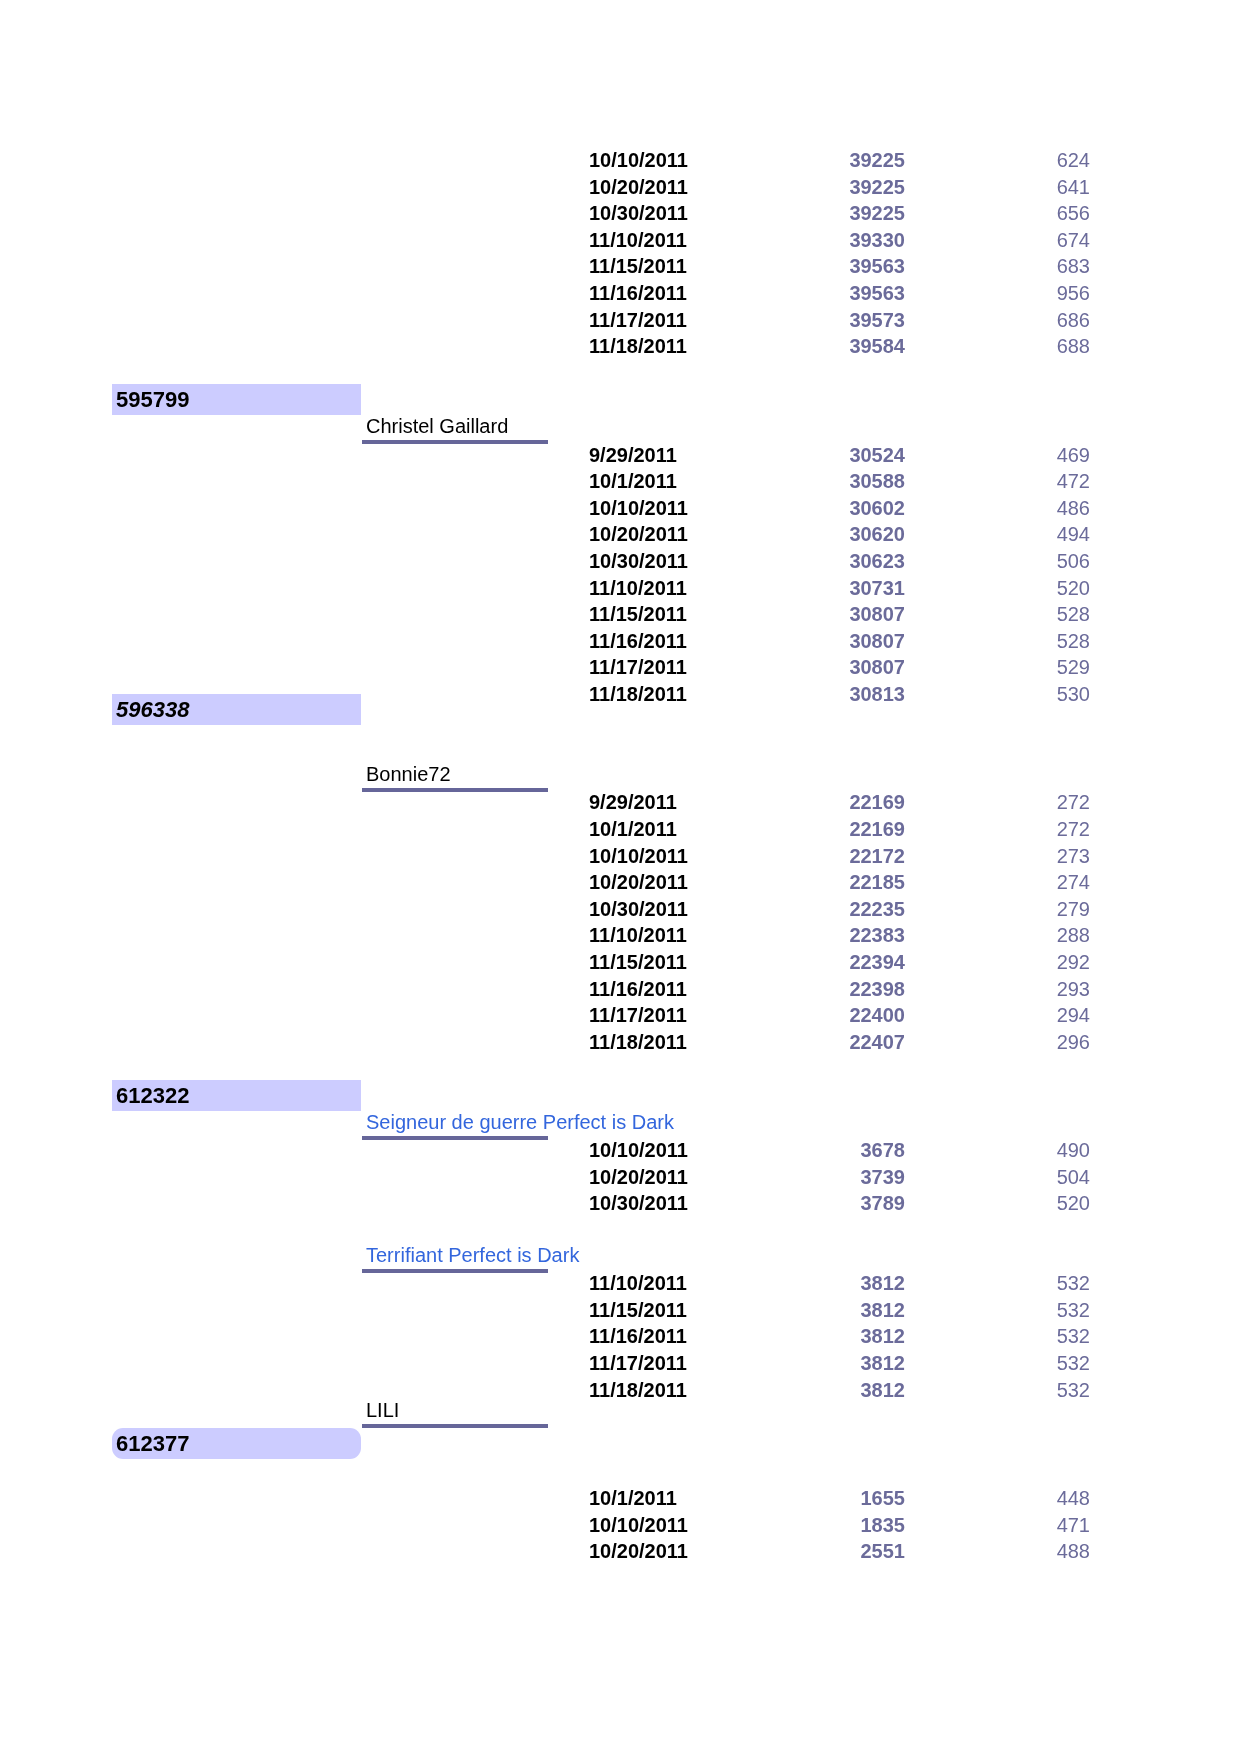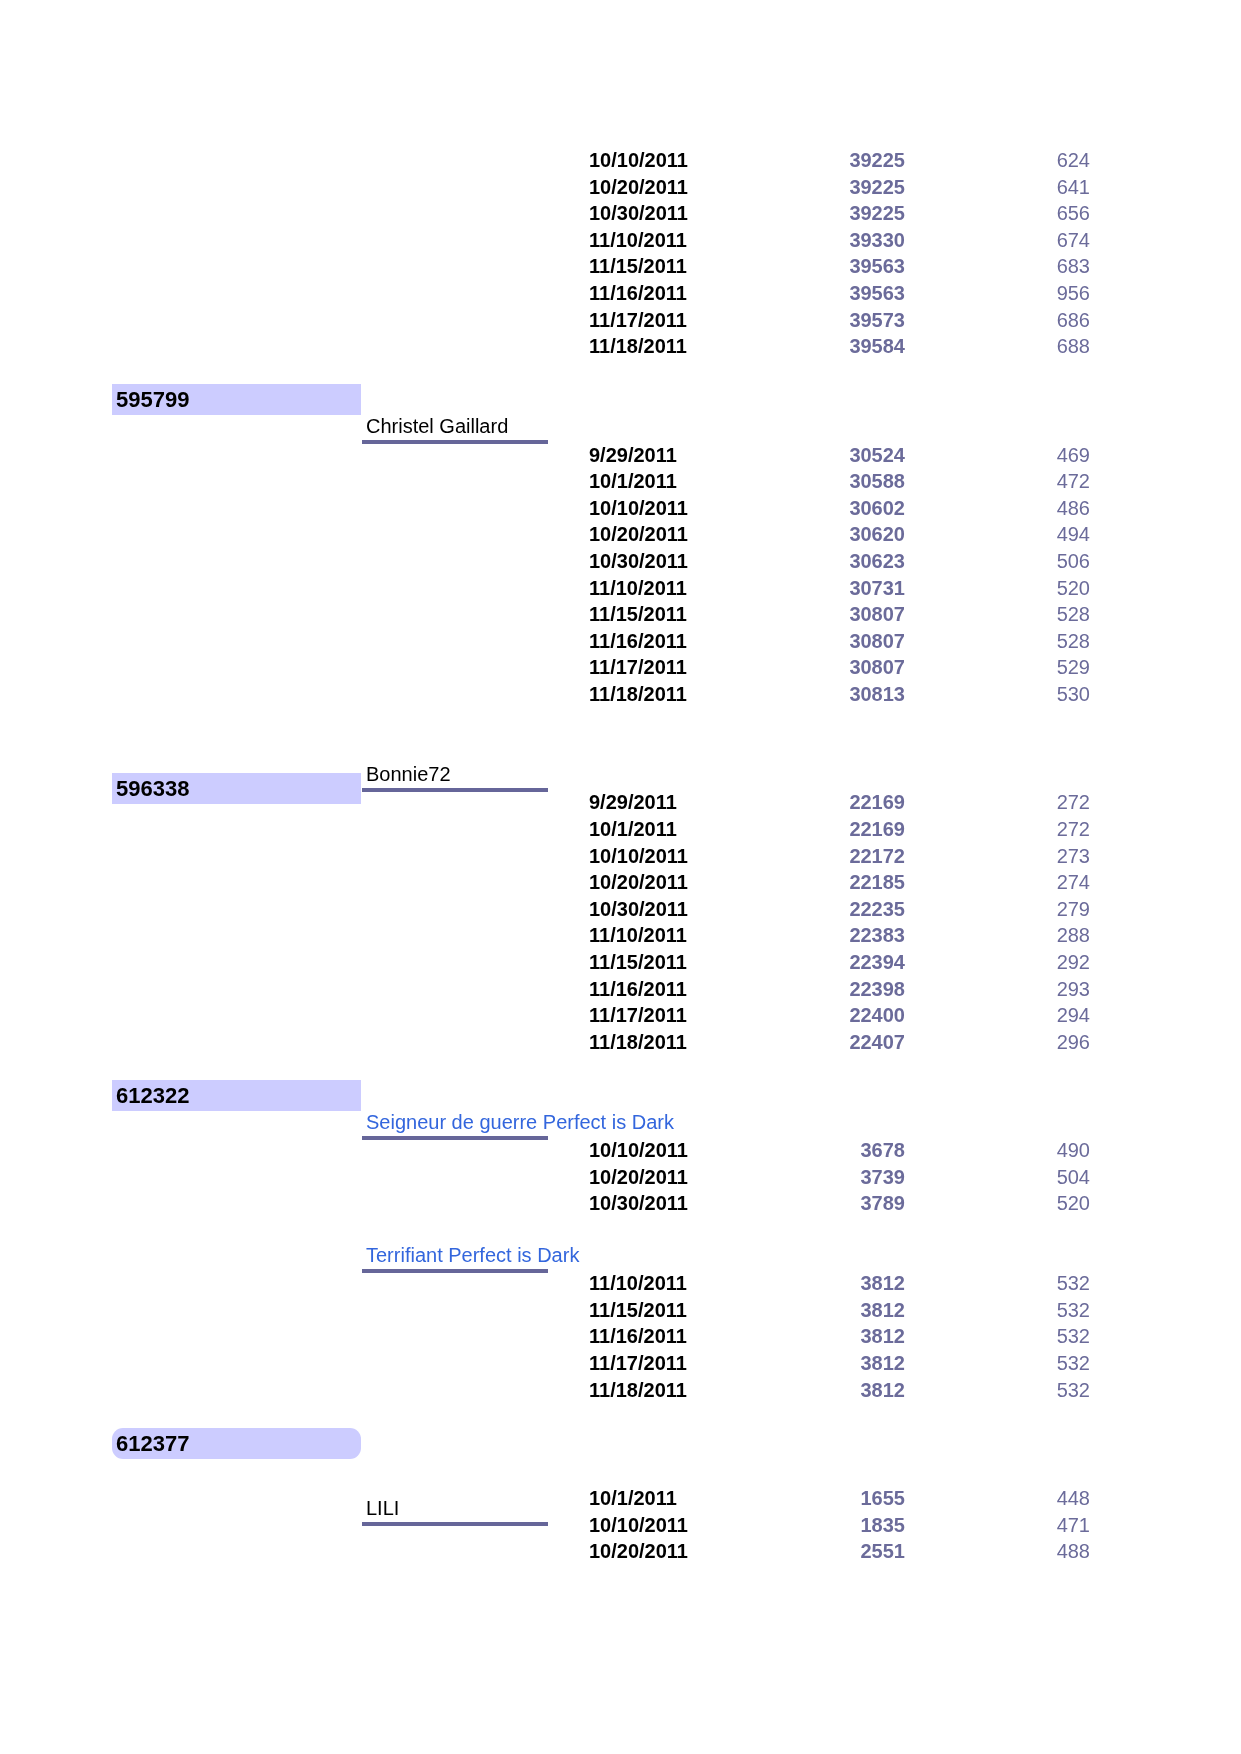--- a/index.html
+++ b/index.html
@@ -114,21 +114,21 @@
     <div class="row" style="top: 654.4px;">
       <span class="cell-date">11/17/2011</span>
       <span class="cell-v1">30807</span>
       <span class="cell-v2">529</span>
     </div>
     <div class="row" style="top: 681px;">
       <span class="cell-date">11/18/2011</span>
       <span class="cell-v1">30813</span>
       <span class="cell-v2">530</span>
     </div>
-    <div class="id-box" style="top: 773px;">596338</div>
+    <div class="id-box" style="top: 694px; font-style: italic;">596338</div>
     <div class="name-cell" style="top: 760.8px;">
       <span class="name-text">Bonnie72</span>
       <div class="name-underline"></div>
     </div>
     <div class="row" style="top: 789.4px;">
       <span class="cell-date">9/29/2011</span>
       <span class="cell-v1">22169</span>
       <span class="cell-v2">272</span>
     </div>
     <div class="row" style="top: 816px;">
@@ -219,21 +219,21 @@
       <span class="cell-date">11/17/2011</span>
       <span class="cell-v1">3812</span>
       <span class="cell-v2">532</span>
     </div>
     <div class="row" style="top: 1376.6px;">
       <span class="cell-date">11/18/2011</span>
       <span class="cell-v1">3812</span>
       <span class="cell-v2">532</span>
     </div>
     <div class="id-box" style="top: 1427.8px; border-radius: 11px;">612377</div>
-    <div class="name-cell" style="top: 1495px;">
+    <div class="name-cell" style="top: 1397px;">
       <span class="name-text">LILI</span>
       <div class="name-underline"></div>
     </div>
     <div class="row" style="top: 1485px;">
       <span class="cell-date">10/1/2011</span>
       <span class="cell-v1">1655</span>
       <span class="cell-v2">448</span>
     </div>
     <div class="row" style="top: 1511.6px;">
       <span class="cell-date">10/10/2011</span>

